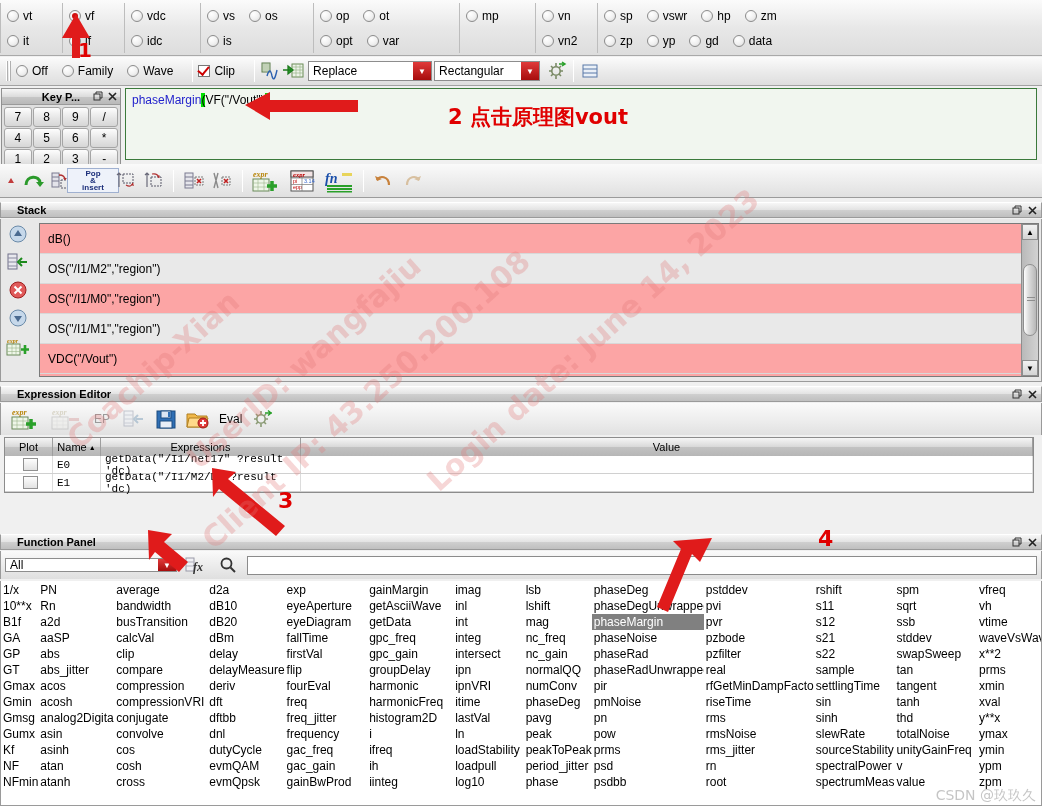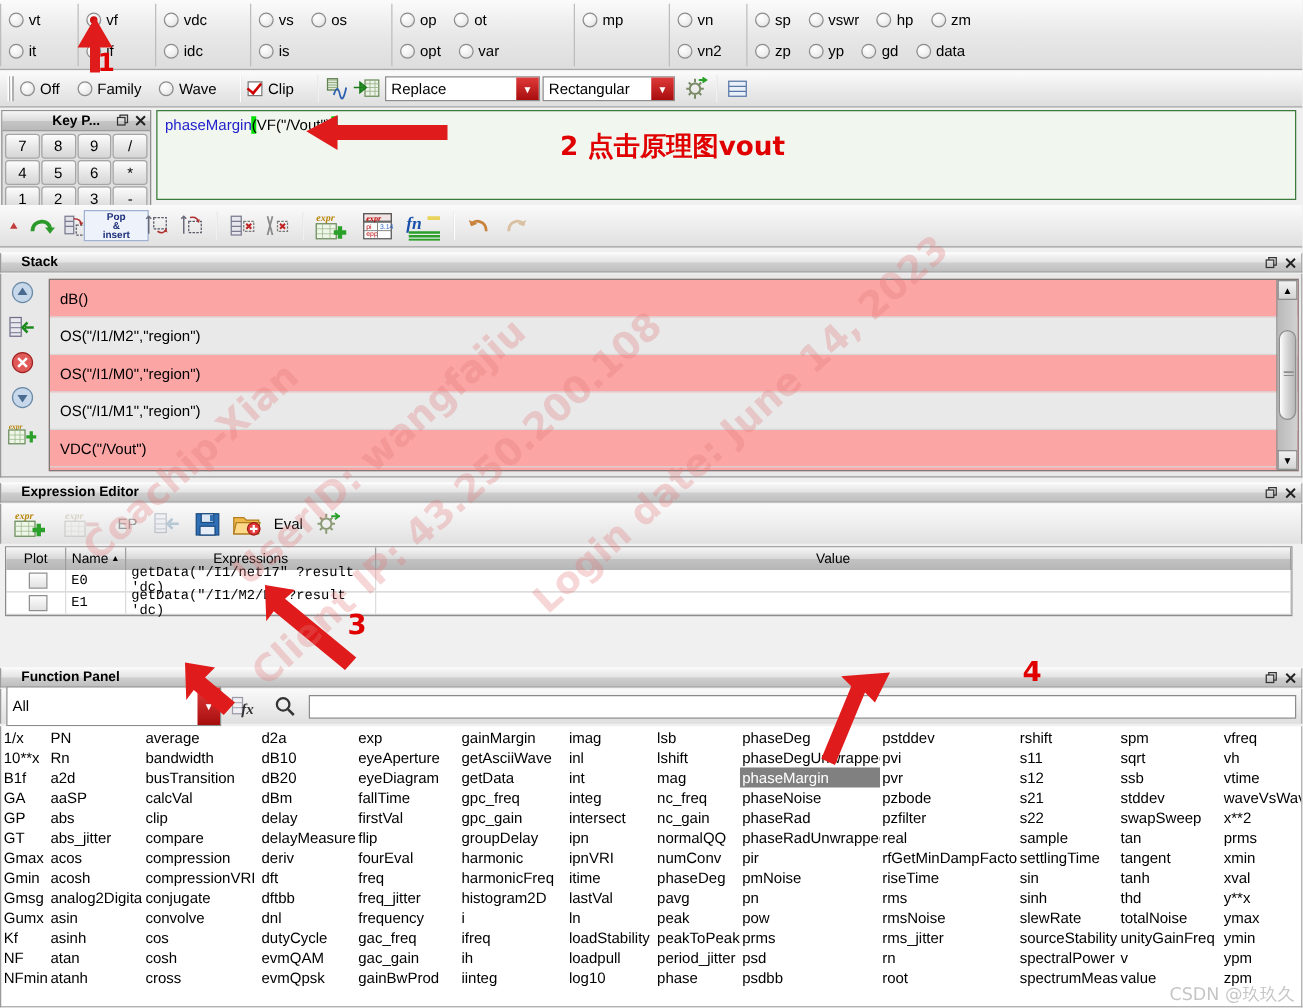--- a/index.html
+++ b/index.html
@@ -192,21 +192,21 @@
              background:linear-gradient(to bottom,#fdfdfd,#e2e2e2); }
 
   
   .fp-panel { position:absolute; left:0; top:534px; width:1042px; height:272px; }
   .fp-search {
     position:absolute; left:0; top:17px; width:1042px; height:28px;
     background:linear-gradient(to bottom,#fafafa,#ebebeb 55%,#dfdfdf);
     border-left:1px solid #9a9a9a; border-right:1px solid #9a9a9a;
     display:flex; align-items:center; padding:0 4px; gap:6px;
   }
-  .fp-combo { width:172px; height:32px; }
+  .fp-combo { width:172px; height:14px; }
   .searchbox { flex:1; height:19px; border:1px solid #8b8b8b; background:#fff; }
   .fp-list {
     position:absolute; left:0; top:47px; width:1042px; height:225px;
     background:#fff; border:1px solid #9a9a9a; border-top:none;
     display:flex; overflow:hidden; padding-top:1px;
   }
   .fcol { display:flex; flex-direction:column; }
   .fitem { height:16px; line-height:16px; font-size:12px; padding-left:2px;
            white-space:nowrap; overflow:hidden; }
   .fitem.sel { background:#808080; color:#fff; }

